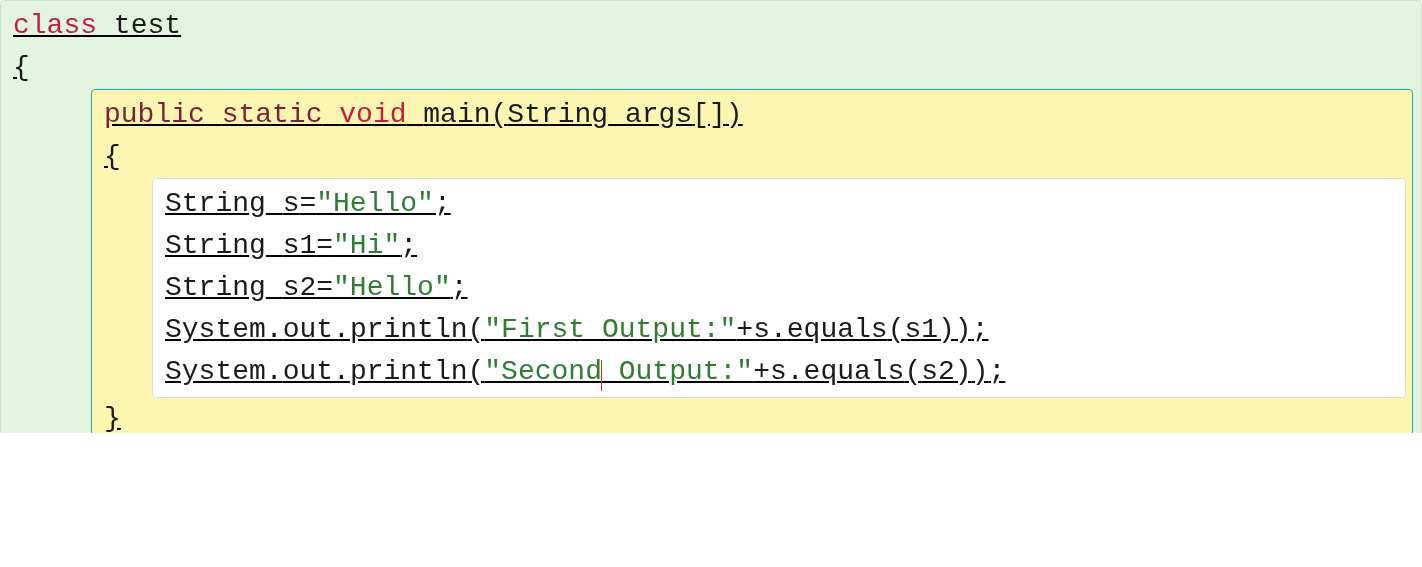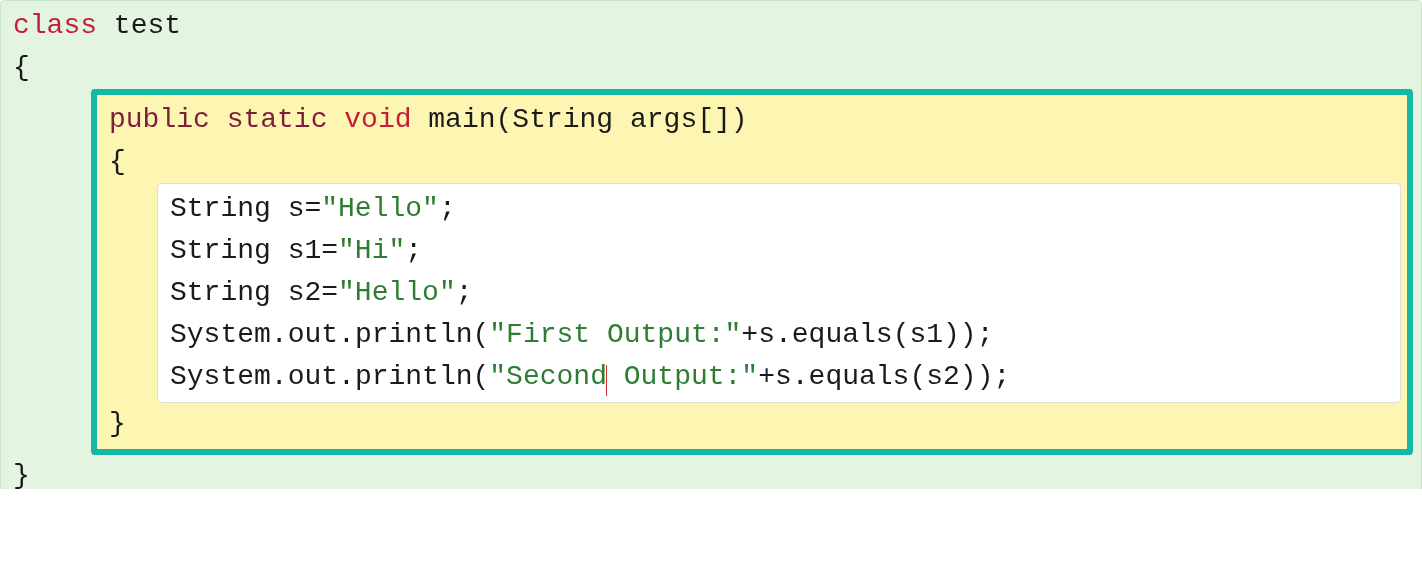--- a/index.html
+++ b/index.html
@@ -9,33 +9,34 @@
     }
     body {
       font-family: "Consolas", "Monaco", "Courier New", monospace;
       font-size: 28px;
       line-height: 1.5;
       background: #fff;
       padding: 0;
     }
     .code-container {
       width: 1422px;
-      height: 489px;
+      height: 433px;
       position: relative;
+      text-decoration: underline;
     }
     .block-class {
       background: #e3f5e1;
       border: 1px solid #c8e6c9;
       border-radius: 4px;
       padding: 4px 0 4px 0;
       position: relative;
     }
     .block-method {
       background: #fdf6b2;
-      border: 6px solid #14b8a6;
+      border: 1px solid #14b8a6;
       border-radius: 4px;
       margin-left: 90px;
       margin-right: 8px;
       padding: 4px 0 4px 0;
       position: relative;
     }
     .block-body {
       background: #ffffff;
       border: 1px solid #ddd;
       border-radius: 4px;

